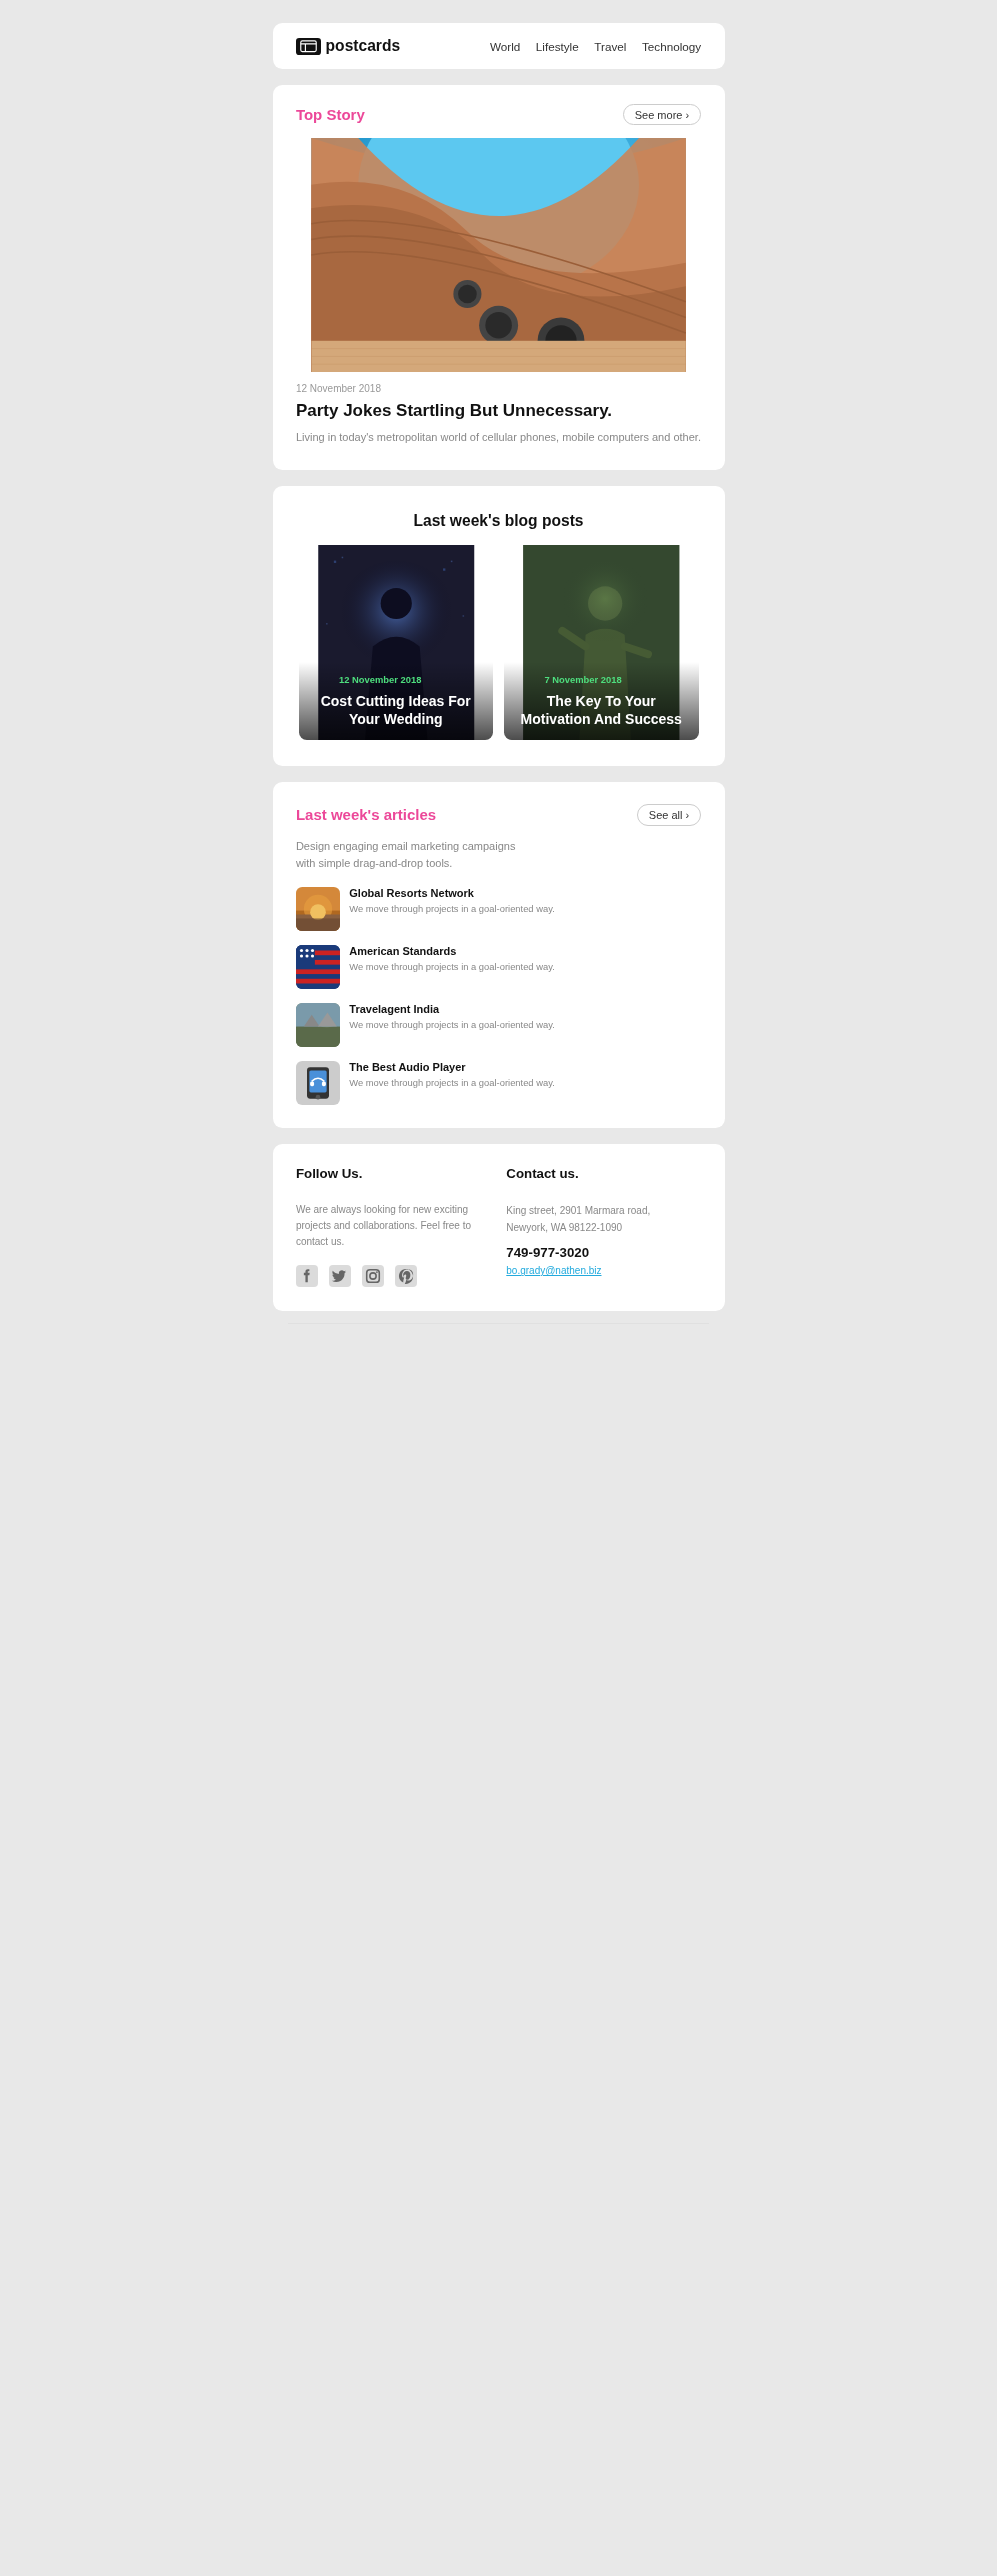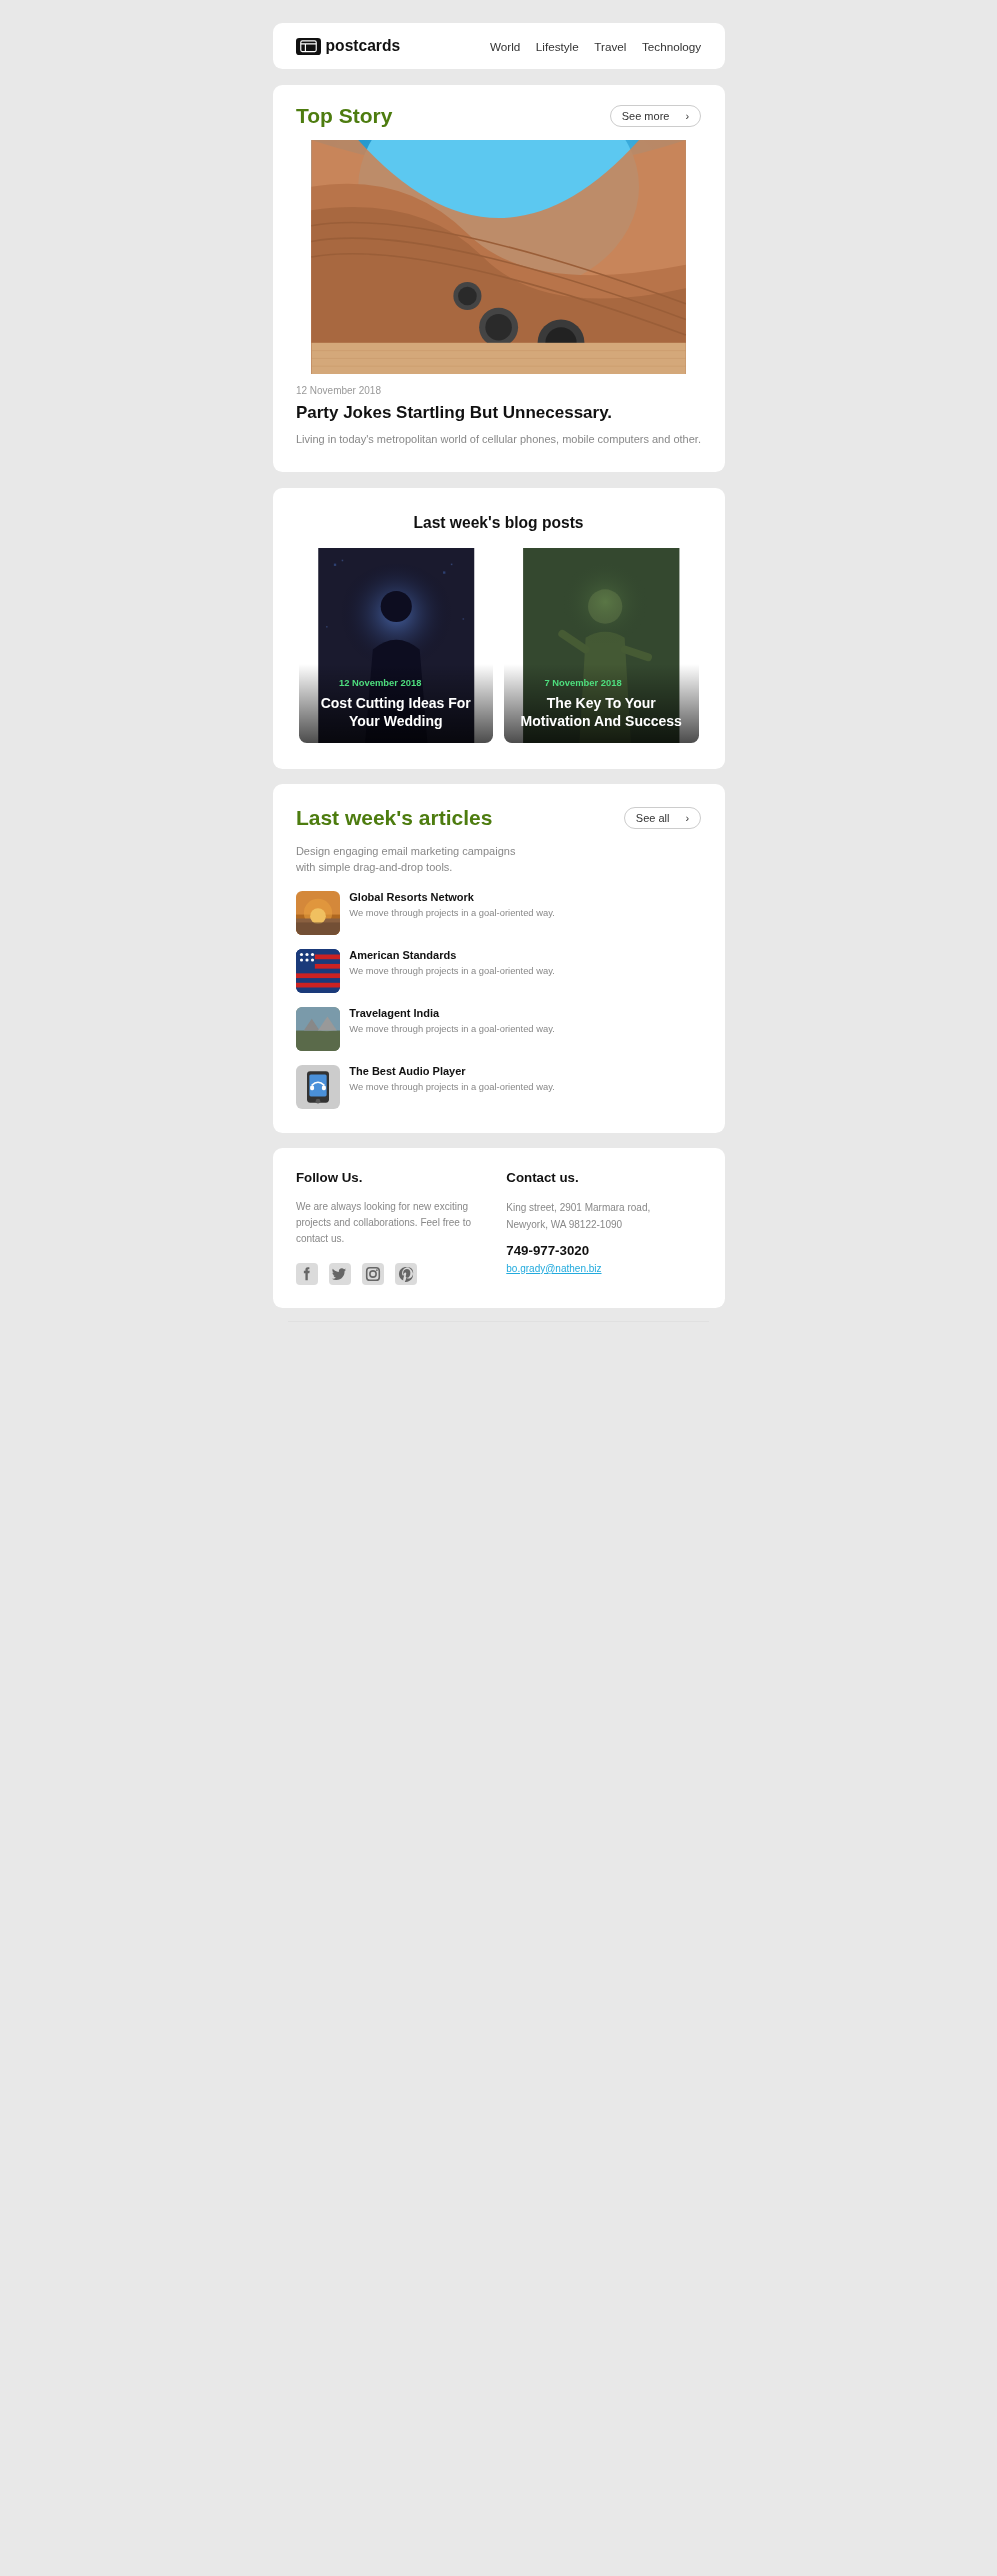--- a/index.html
+++ b/index.html
@@ -59,35 +59,35 @@
 
     
     .top-story { padding: 18.7px 23.4px 23.4px; }
     .section-header {
       display: flex;
       align-items: center;
       justify-content: space-between;
       margin-bottom: 12.5px;
     }
     .section-title {
-      font-size: 21px;
-      font-weight: 700;
-      color: #4d7c0f;
+      font-size: 15px;
+      font-weight: 700;
+      color: #ec4899;
     }
     .see-more-btn {
       border: 1.2px solid #ccc;
       border-radius: 15.6px;
       padding: 3.9px 11px;
       font-size: 11px;
       color: #333;
       background: none;
       cursor: pointer;
       display: flex;
       align-items: center;
-      gap: 16px;
+      gap: 3px;
     }
     .hero-image {
       width: 100%;
       height: 234px;
       border-radius: 7.8px;
       overflow: hidden;
       margin-bottom: 11px;
     }
     .hero-image svg {
       width: 100%;
@@ -204,21 +204,21 @@
     .footer { padding: 22px 23.4px 23.4px; }
     .footer-grid {
       display: grid;
       grid-template-columns: 1fr 1fr;
       gap: 15.6px;
     }
     .footer-heading {
       font-size: 13.3px;
       font-weight: 700;
       color: #111;
-      margin-bottom: 14px;
+      margin-bottom: 21px;
     }
     .footer-text {
       font-size: 10px;
       color: #888;
       line-height: 1.6;
     }
     .social-icons {
       display: flex;
       gap: 11px;
       margin-top: 15.6px;

